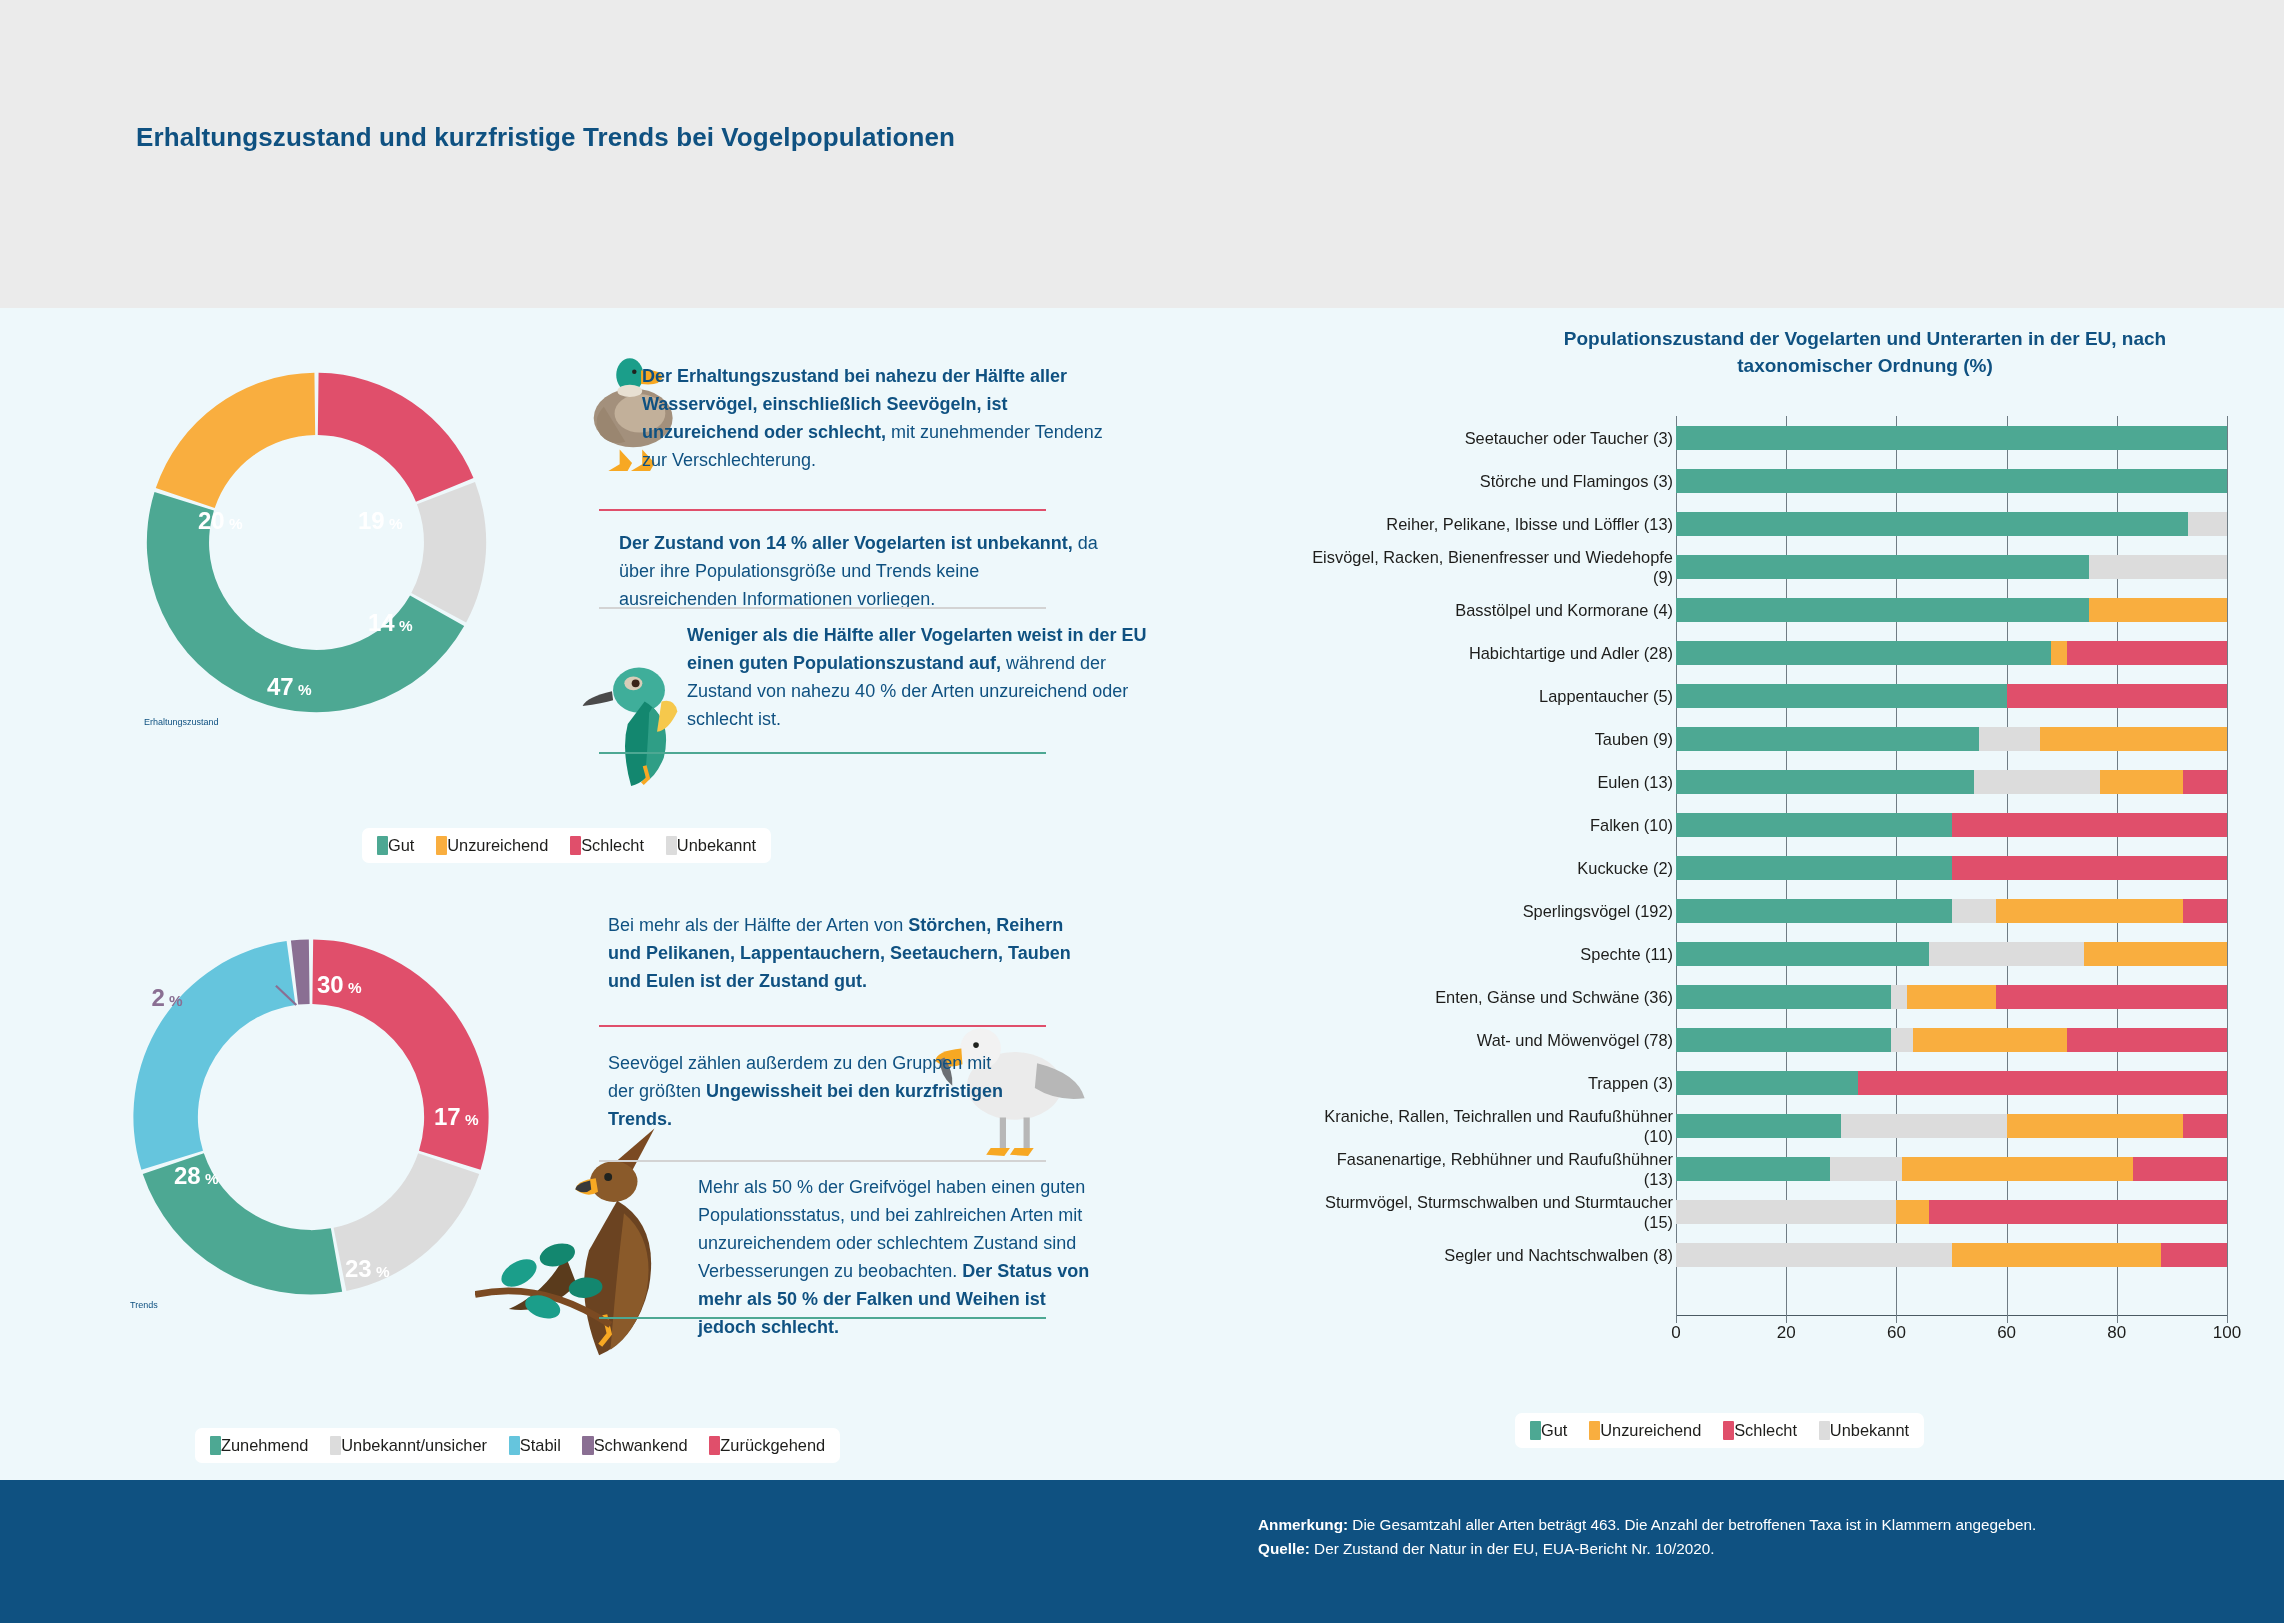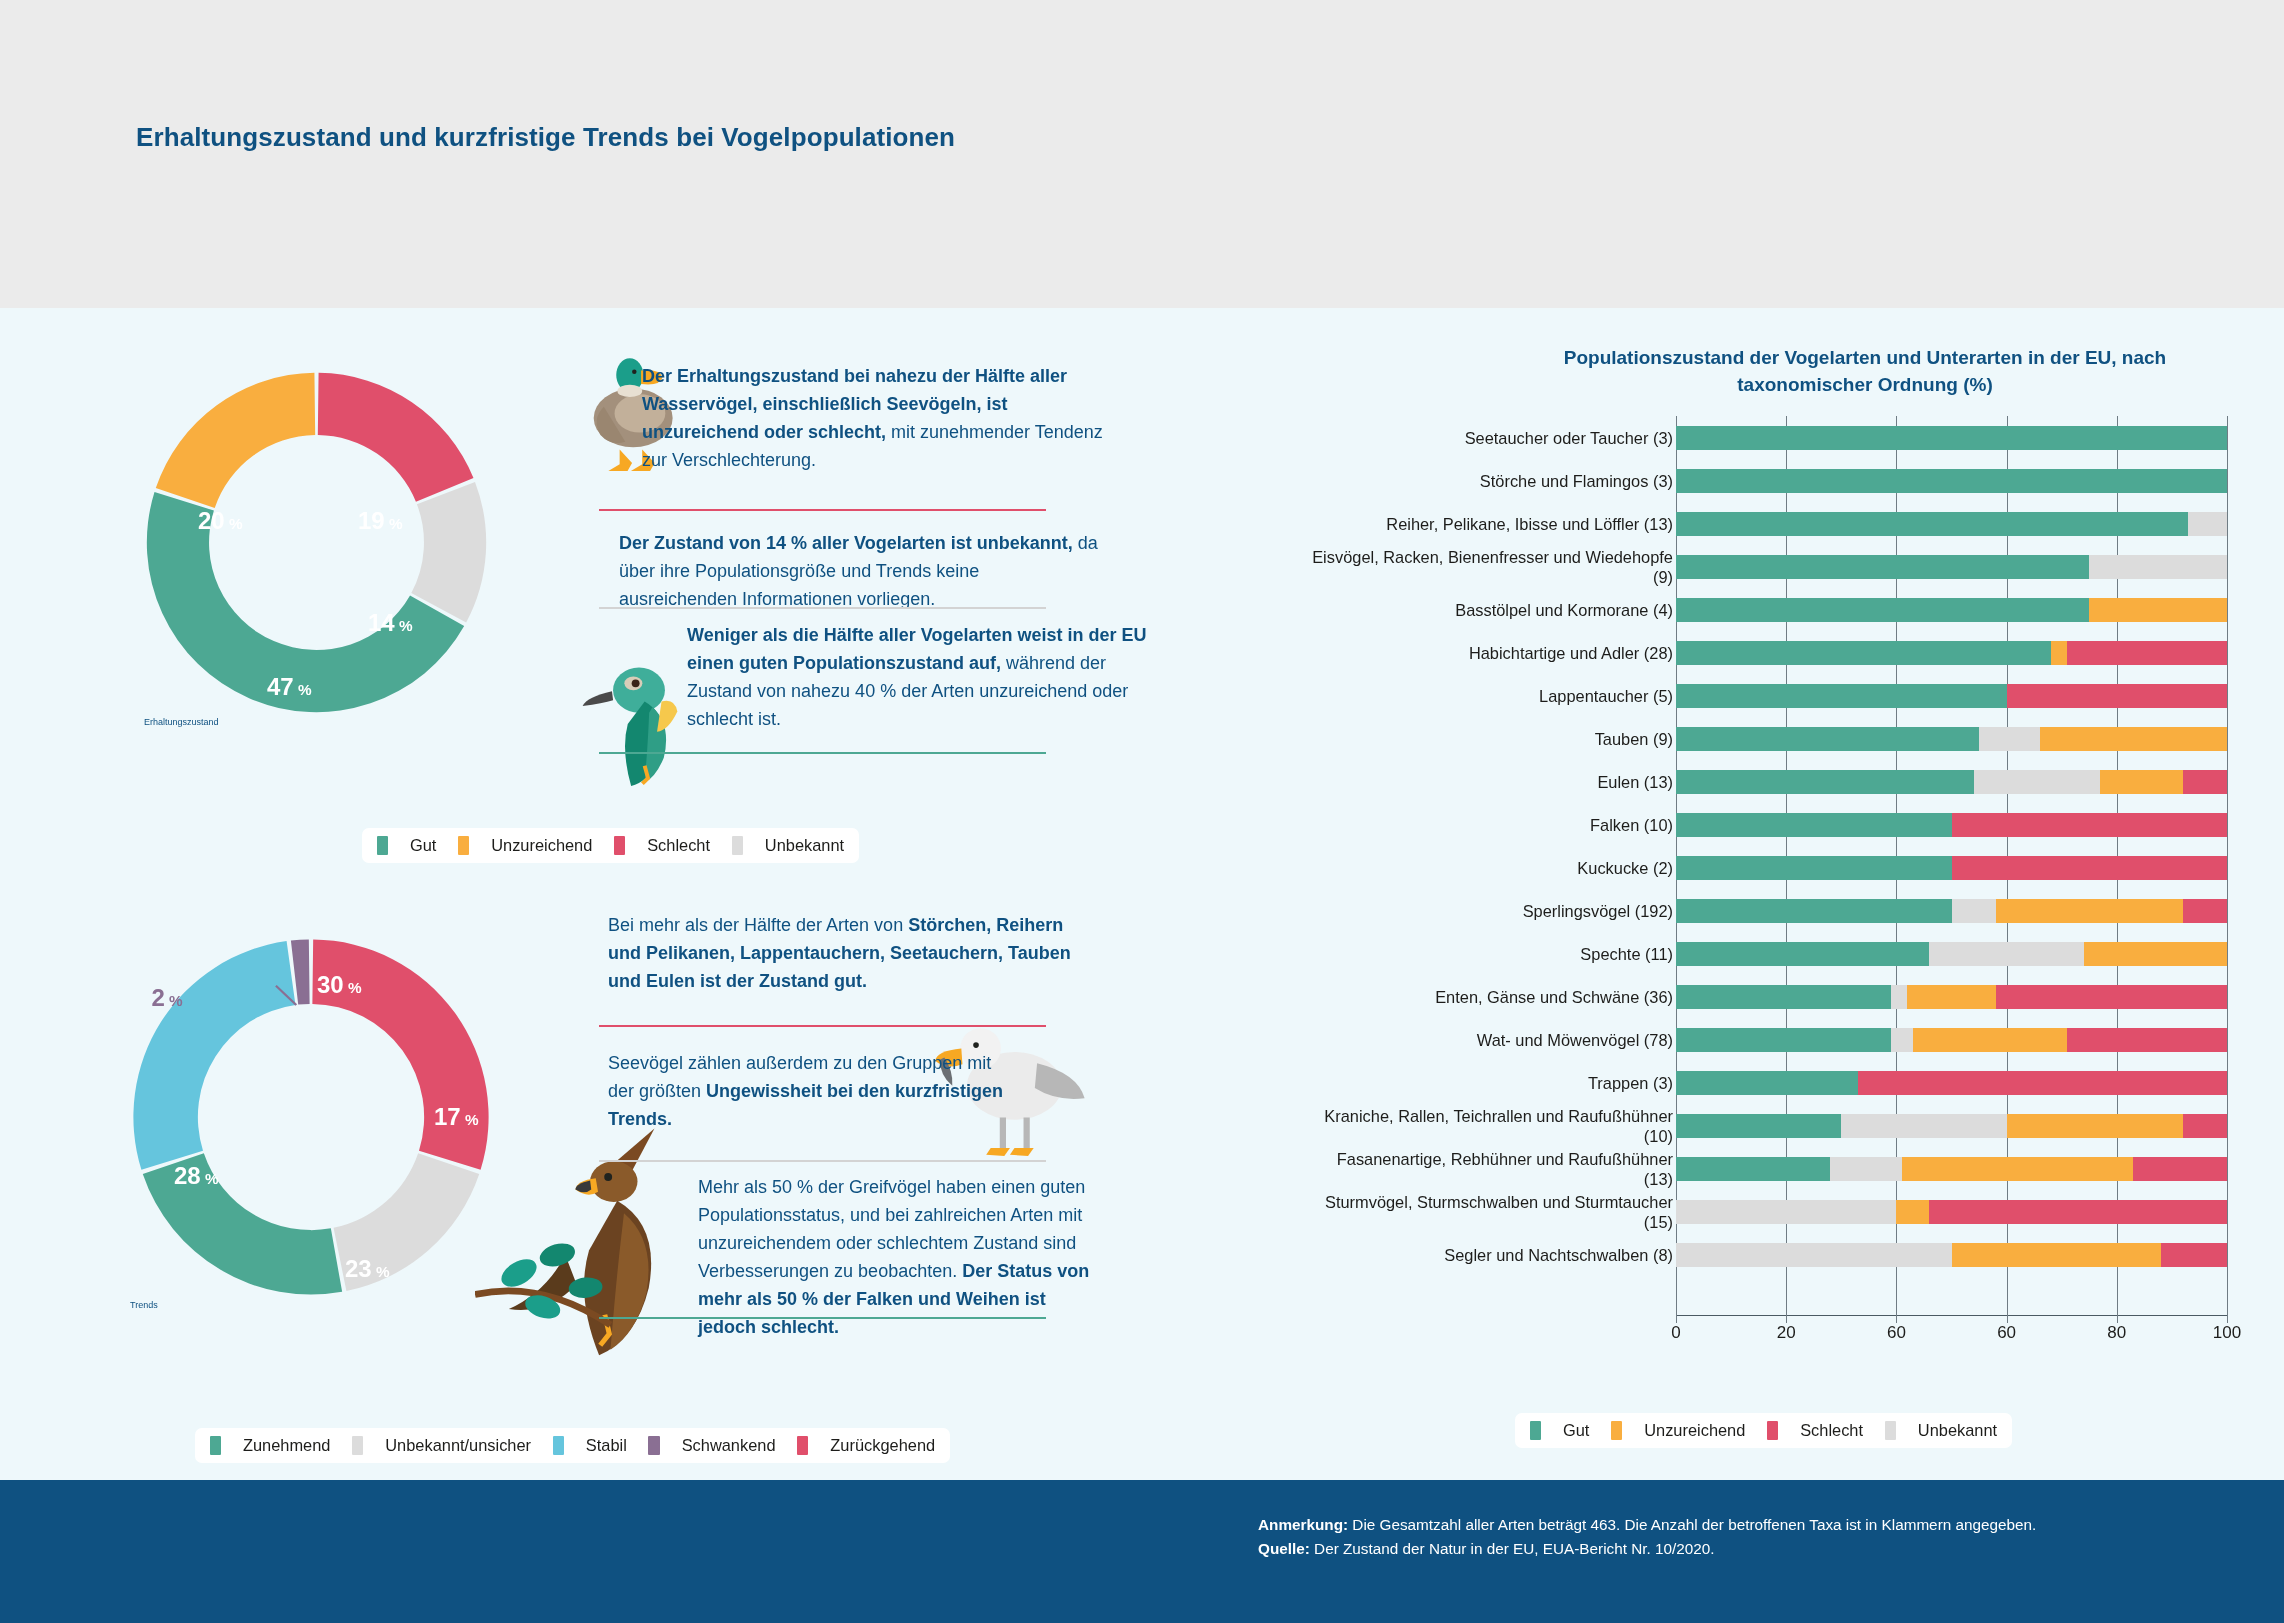--- a/index.html
+++ b/index.html
@@ -37,33 +37,33 @@
     font-size:24px;white-space:nowrap;
   }
   .pct .u{font-size:15.3px;font-weight:bold;}
   .pct.dark{color:#8a6f93;}
 
   
   .legend{
     position:absolute;background:#ffffff;border-radius:6.8px;
     display:flex;align-items:center;padding:8px 14.7px;gap:21.5px;
   }
-  .legend .item{display:flex;align-items:center;gap:22px;}
+  .legend .item{display:flex;align-items:center;gap:0;}
   .legend .sw{width:11.3px;height:19px;border-radius:1.1px;display:block;}
   .legend .lb{font-size:16.4px;color:#1d1d1b;white-space:nowrap;}
 
   
   .callout{position:absolute;width:483px;}
   .callout p{margin:0;font-size:18px;line-height:28px;color:#0f5181;}
   .callout p b{font-weight:bold;}
   .rule{position:absolute;height:2.3px;}
 
   
   .bc-title{
-    position:absolute;left:1526px;top:344px;width:678px;text-align:center;
+    position:absolute;left:1526px;top:325px;width:678px;text-align:center;
     font-size:19px;font-weight:bold;line-height:27px;color:#0f5181;
   }
   .bc{position:absolute;left:1300px;top:416px;width:950px;height:927px;}
   .bc-rows{position:absolute;left:0;top:0;width:950px;}
   .bc-row{position:relative;height:43px;}
   .bc-label{
     position:absolute;right:577px;top:50%;transform:translateY(-50%);
     text-align:right;width:362px;font-size:16.4px;line-height:20.4px;color:#1d1d1b;
   }
   .bc-track{

